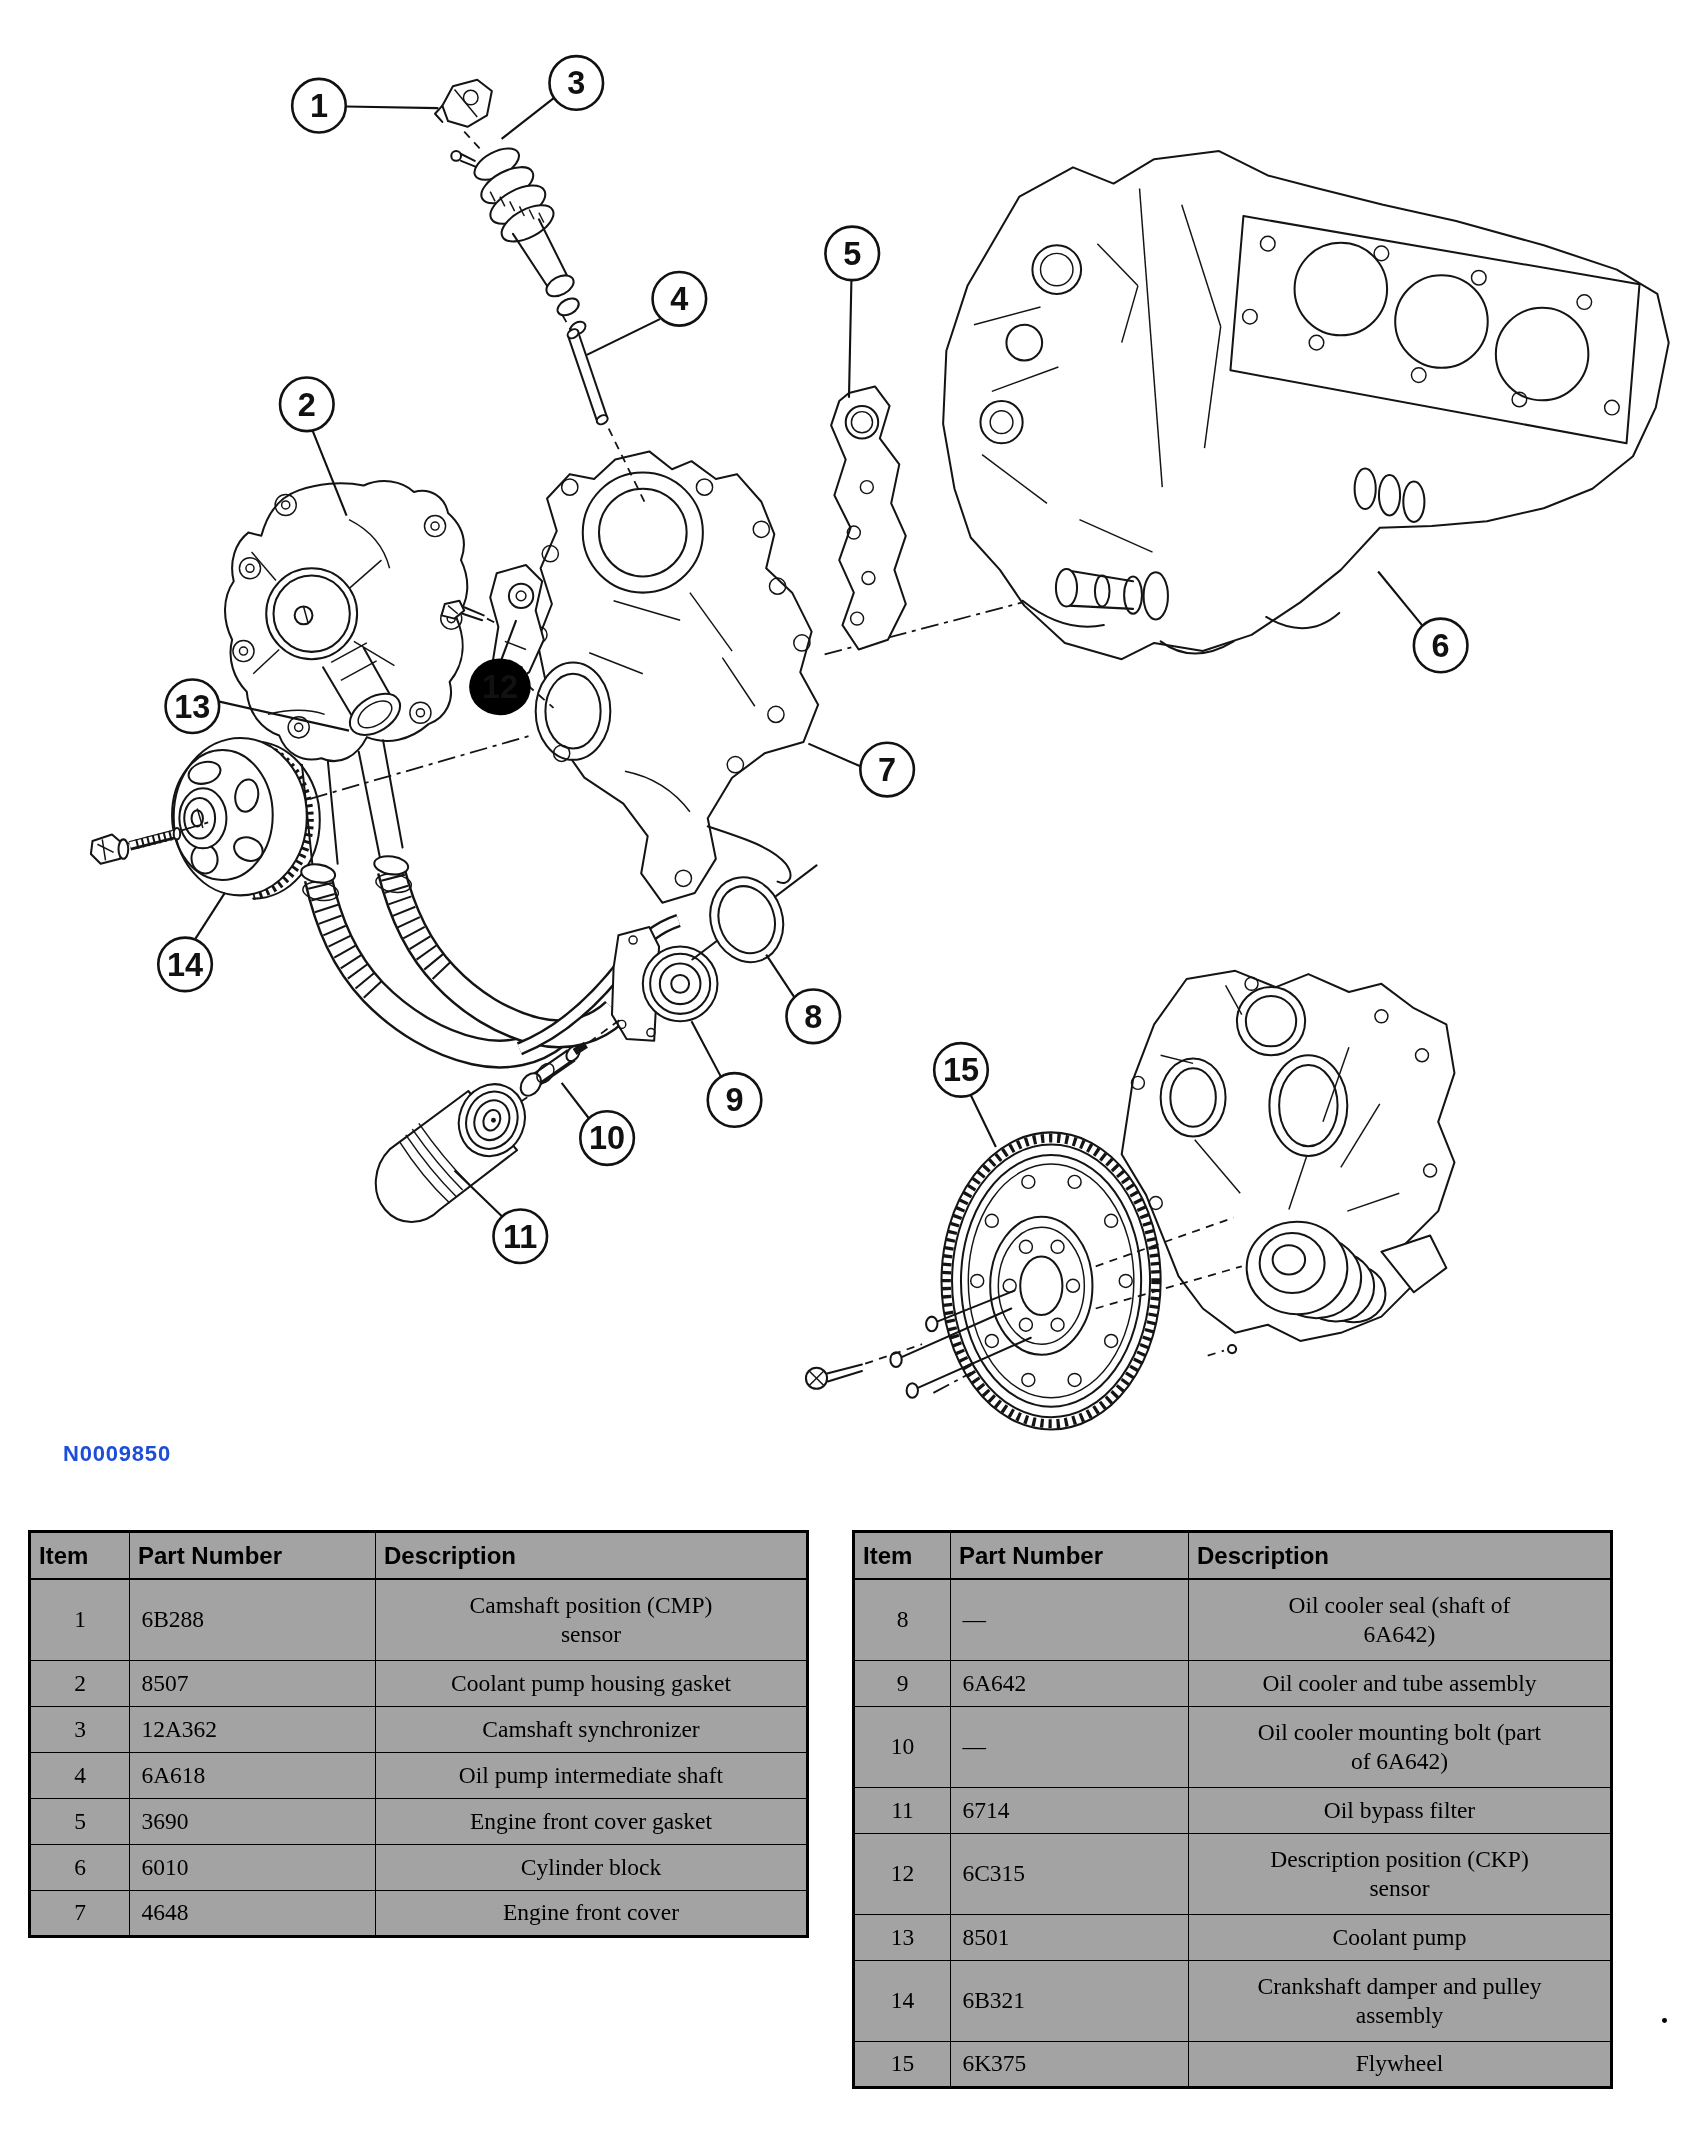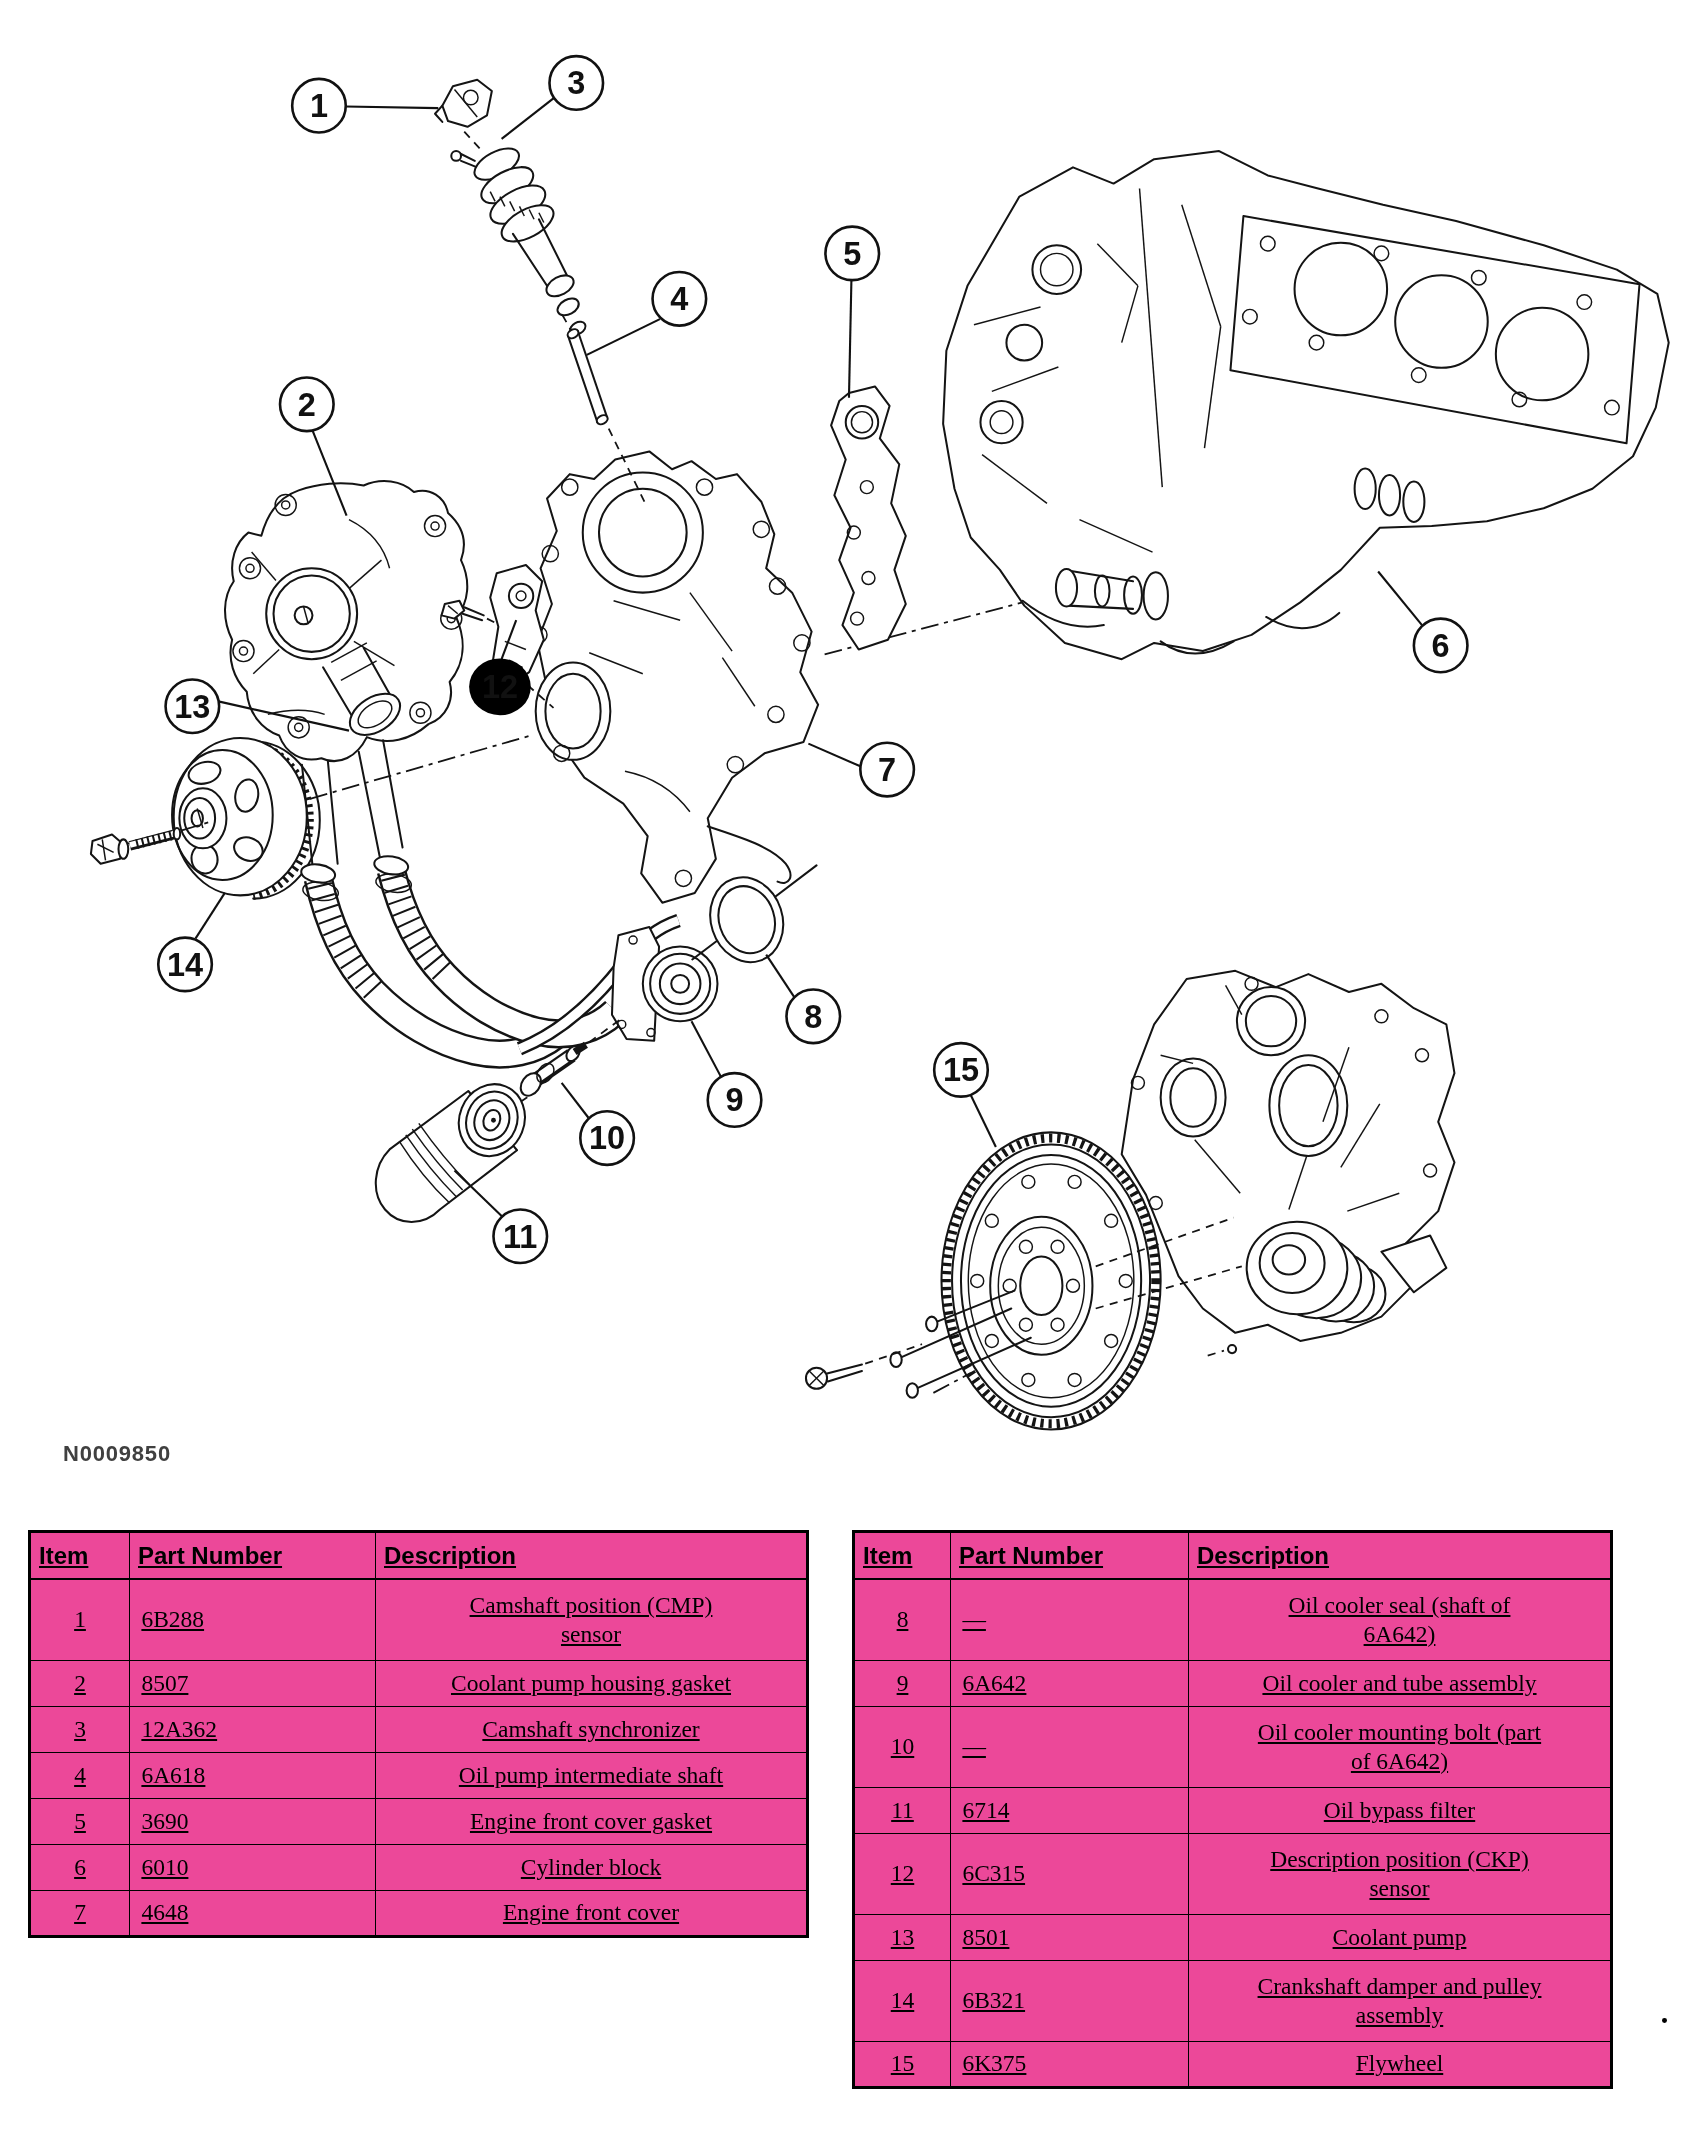--- a/index.html
+++ b/index.html
@@ -1,23 +1,23 @@
 <!DOCTYPE html>
 <html style="font-size:13px"><head>
 <meta charset="utf-8">
 <style>
   html,body{margin:0;padding:0;}
   body{width:1702px;height:2151px;background:#ffffff;position:relative;
        font-family:"Liberation Sans",sans-serif;}
   #canvas{position:absolute;inset:0;width:1702px;height:2151px;background:#fff;}
   svg{position:absolute;left:0;top:0;}
   .fig-id{position:absolute;left:63px;top:1441px;font:bold 22px "Liberation Sans",sans-serif;
-          color:#404040;letter-spacing:0.8px;}
-  table.parts{border-collapse:collapse;position:absolute;background:#ec4899;table-layout:fixed;
-              border:3.2px solid #000;text-decoration:underline;}
+          color:#1d4ed8;letter-spacing:0.8px;}
+  table.parts{border-collapse:collapse;position:absolute;background:#a3a3a3;table-layout:fixed;
+              border:3.2px solid #000;}
   .parts th,.parts td{border:1.6px solid #000;overflow:hidden;color:#000;vertical-align:middle;}
   .parts thead th{border-bottom:2.4px solid #000;font:bold 24px "Liberation Sans",sans-serif;
                   height:45px;text-align:left;padding:0 8px;}
   .parts thead th.c{text-align:left;}
   .parts td{font:23.5px "Liberation Serif",serif;padding:0 11.4px;}
   .parts td.item{text-align:center;padding:0 3.2px;}
   .parts td.desc{white-space:pre-line;line-height:1.22;text-align:center;}
   .parts tr.tall{height:81px;}
   .parts tr.short{height:46px;}
   #tbl-left{left:28px;top:1530px;width:777px;}

